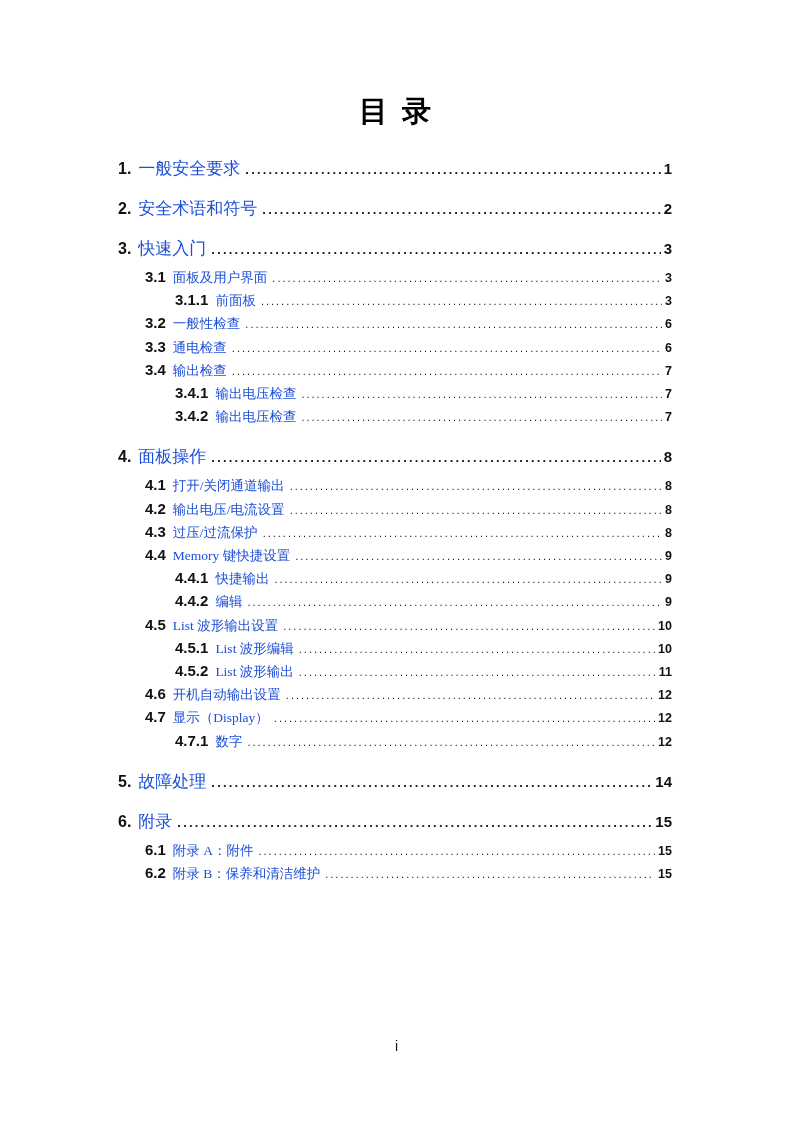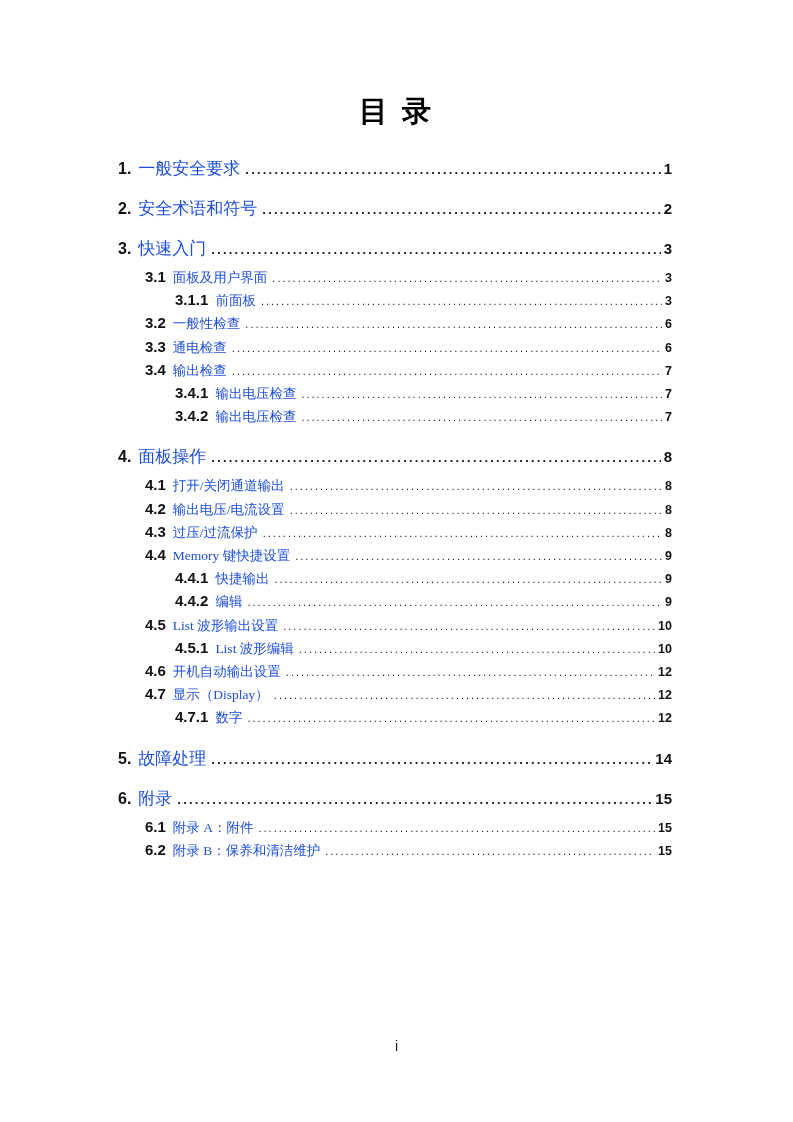--- a/index.html
+++ b/index.html
@@ -235,20 +235,26 @@
       <span class="pagenum">10</span>
     </div>
 
     <div class="entry lvl3">
       <span class="num">4.5.1</span>
       <span class="label">List 波形编辑</span>
       <span class="leader"></span>
       <span class="pagenum">10</span>
     </div>
 
+    <div class="entry lvl3">
+      <span class="num">4.5.2</span>
+      <span class="label">List 波形输出</span>
+      <span class="leader"></span>
+      <span class="pagenum">11</span>
+    </div>
 
     <div class="entry lvl2">
       <span class="num">4.6</span>
       <span class="label">开机自动输出设置</span>
       <span class="leader"></span>
       <span class="pagenum">12</span>
     </div>
 
     <div class="entry lvl2">
       <span class="num">4.7</span>

